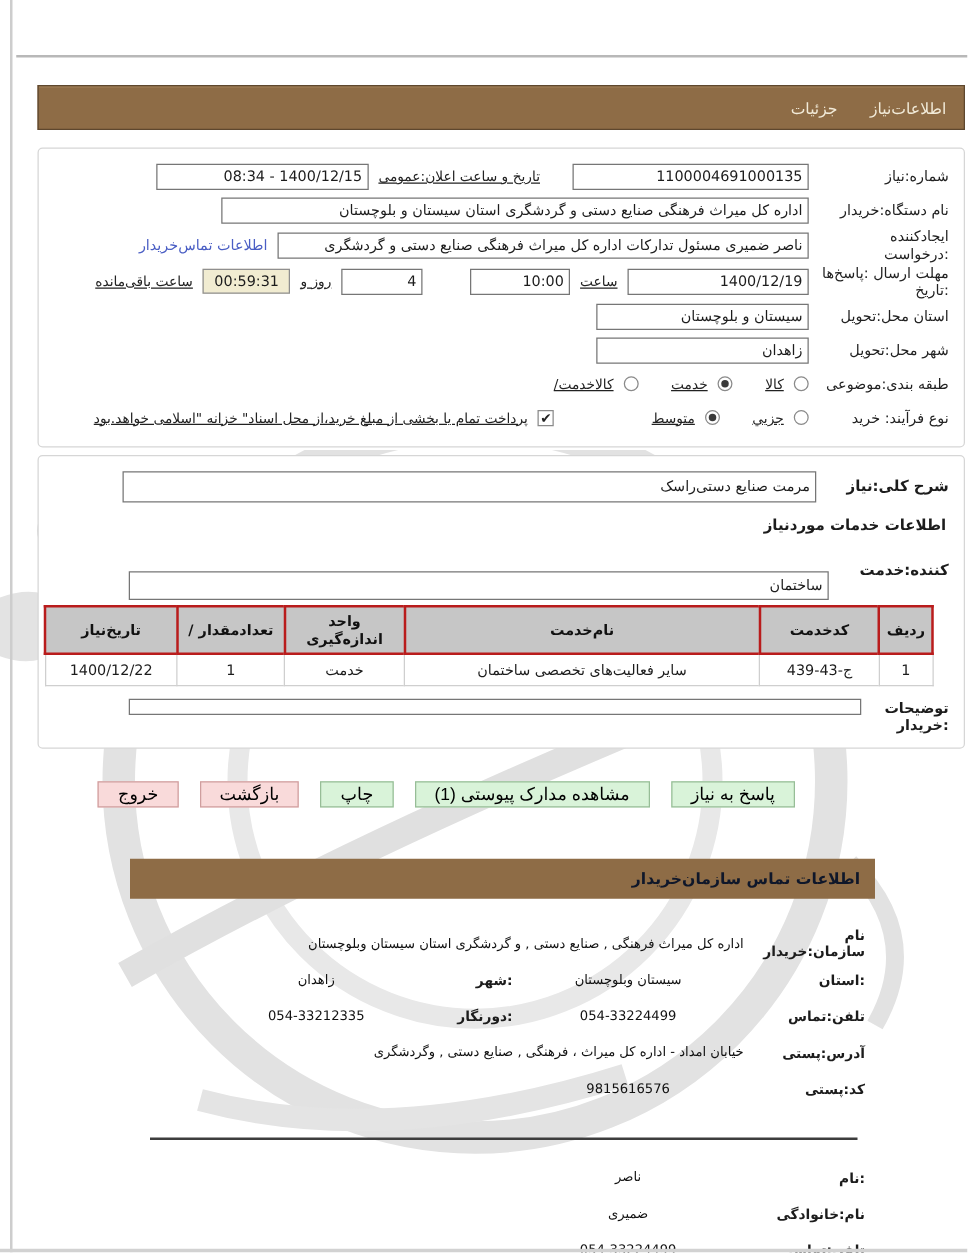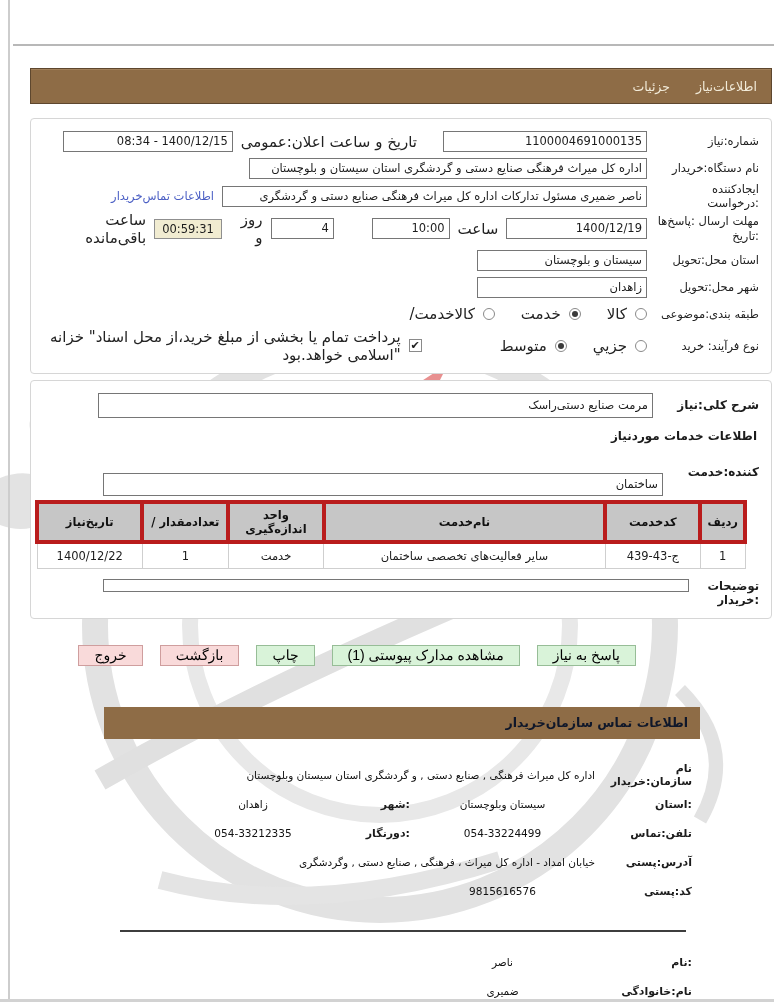--- a/index.html
+++ b/index.html
@@ -22,45 +22,45 @@
     display:flex; align-items:center; gap:26px; padding:0 14px;
     color:#f2ebd9; font-size:12.5px; box-shadow: inset 0 1px 0 #a1805a;
   }
   .tab { cursor:default; }
   
   .box { background:#fff; border:1px solid #d6d6d6; border-radius:4px; padding:9px 12px; }
   .box1 { margin-top:14px; }
   .box2 { margin-top:6px; }
   .row { display:flex; align-items:center; min-height:27px; gap:8px; }
   .lbl { width:104px; flex:0 0 auto; font-size:11.5px; line-height:1.25; white-space:pre-line; color:#222; }
-  .mini-lbl { font-size:15px; color:#222; }
+  .mini-lbl { font-size:11px; color:#222;text-decoration:underline; }
   .tbox {
     border:1px solid #767676; background:#fff; height:21px; line-height:19px;
     padding:0 4px; font-size:11.5px; overflow:hidden; white-space:nowrap; text-align:right;
   }
-  .w178{width:204px} .w170{width:170px} .w470{width:398px} .w425{width:425px}
+  .w178{width:189px} .w170{width:170px} .w470{width:470px} .w425{width:425px}
   .w165{width:145px} .w80{width:80px} .w65{width:65px}
   .countdown {
     width:70px; height:20px; line-height:18px; text-align:center;
     background:#f1ecd1; border:1px solid #8f8f8f; font-size:11.5px;
   }
   .link { color:#4a5ec4; font-size:11.5px; cursor:pointer; }
   .radio { width:12px; height:12px; border:1px solid #8a8a8a; border-radius:50%; background:#fff; display:inline-block; position:relative; flex:0 0 auto; }
   .radio.sel::after { content:""; position:absolute; inset:2px; background:#3a3a3a; border-radius:50%; }
   .check { width:13px; height:13px; border:1px solid #8a8a8a; background:#fff; font-size:11px; line-height:11px; text-align:center; color:#222; flex:0 0 auto; }
   .g18{margin-right:18px} .g30{margin-right:30px} .g70{margin-right:70px}
   .blbl { font-weight:bold; font-size:12px; white-space:pre-line; line-height:1.25; }
   .desc-input { height:25px; line-height:23px; flex:0 0 555px; }
   .grp-input  { height:23px; line-height:21px; flex:0 0 560px;margin-top:24px; }
   .notes-input{ height:13px; flex:1 1 auto; border:1px solid #767676; background:#fff; margin-left:60px; }
   .sec-head { font-weight:bold; font-size:12px; margin:7px 2px 6px; }
   
   table.items { border-collapse:collapse; margin:4px 12px 8px 8px; width:712px; }
   table.items th {
-    background:#c6c6c6; border:4px solid #b91c1c; font-size:11.5px; font-weight:bold;
+    background:#c6c6c6; border:2px solid #b91c1c; font-size:11.5px; font-weight:bold;
     padding:4px 5px; text-align:center; color:#111;
   }
   table.items td { border:1px solid #cfcfcf; border-top:none; font-size:11.5px; padding:5px 5px; text-align:center; background:#fff; }
   
   .actions { display:flex; align-items:center; gap:17px; margin-top:26px; padding-right:136px; }
   .btn { height:21px; line-height:19px; padding:0 15px; font-size:14px; border:1px solid; cursor:pointer; white-space:nowrap; }
   .btn.green { background:#d9f3d9; border-color:#97bd97; }
   .btn.pink  { background:#f9dada; border-color:#cf9e9e; }
   
   .contact { margin:41px 72px 0 74px; }

